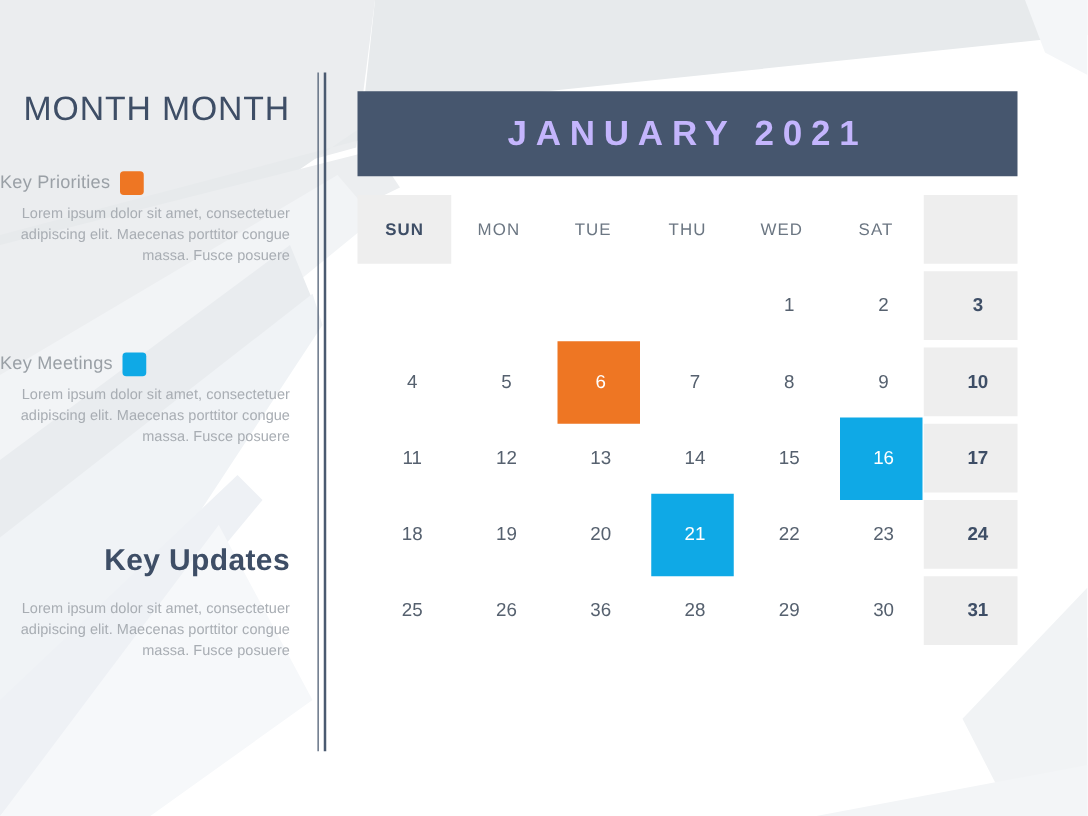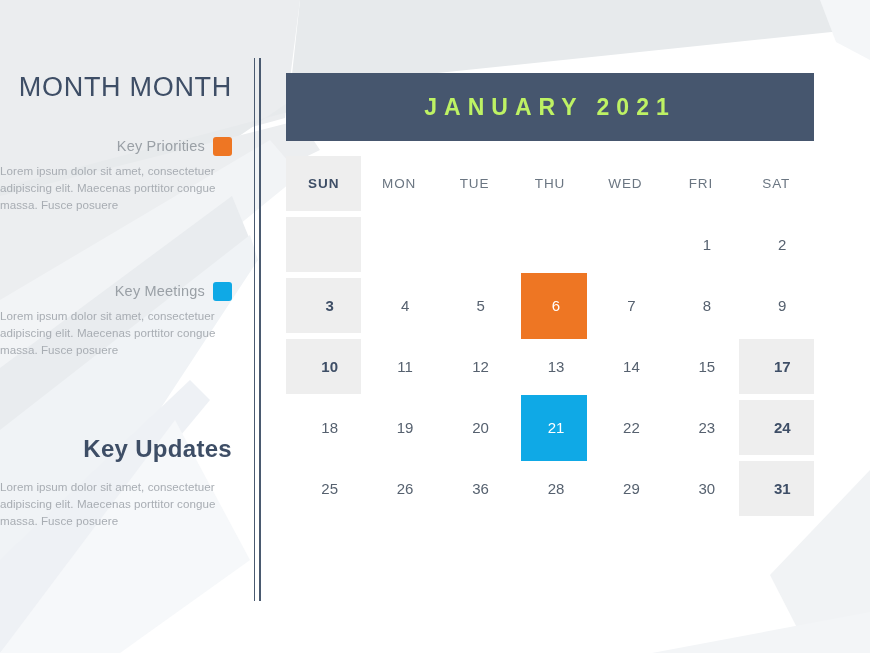--- a/index.html
+++ b/index.html
@@ -48,40 +48,39 @@
     white-space: nowrap;
   }
 
   .legend-block {
     position: absolute;
     left: 0;
     width: 232px;
   }
   .legend-head {
     display: flex;
-    justify-content: flex-end;
     align-items: center;
     gap: 8px;
     height: 20px;
-    margin-left: 28px;
   }
   .legend-label {
     font-size: 14.5px;
     color: #9aa0a6;
     letter-spacing: 0.2px;
     white-space: nowrap;
   }
   .legend-swatch {
     width: 19px;
     height: 19px;
     border-radius: 3px;
     flex: none;
   }
   .legend-body {
     margin-top: 6px;
+    text-align: right;
     font-size: 11.6px;
     line-height: 17px;
     color: #a8adb3;
     letter-spacing: 0.05px;
   }
 
   #block-priorities { top: 136px; }
   #block-meetings   { top: 281px; }
 
   #key-updates-title {
@@ -128,22 +127,22 @@
 
   #calendar-title-bar {
     width: 528px;
     height: 68px;
     background: #46566e;
     display: flex;
     align-items: center;
     justify-content: center;
   }
   #calendar-title {
-    color: #bef264;
-    font-size: 23px;
+    color: #c4b5fd;
+    font-size: 28px;
     font-weight: bold;
     letter-spacing: 7px;
     white-space: nowrap;
   }
 
   #calendar-grid {
     margin-top: 12px;
     display: grid;
     grid-template-columns: repeat(7, 1fr);
     grid-auto-rows: 61px;
@@ -274,24 +273,20 @@
       <div class="cell dow">
         <div class="cellbg"></div>
         <span class="num">THU</span>
       </div>
       <div class="cell dow">
         <div class="cellbg"></div>
         <span class="num">WED</span>
       </div>
       <div class="cell dow">
         <div class="cellbg"></div>
-        <span class="num">FRI</span>
-      </div>
-      <div class="cell dow">
-        <div class="cellbg"></div>
         <span class="num">SAT</span>
       </div>
       <div class="cell sun">
         <div class="cellbg"></div>
         <span class="num"></span>
       </div>
       <div class="cell">
         <div class="cellbg"></div>
         <span class="num"></span>
       </div>
@@ -361,20 +356,25 @@
         <span class="num">13</span>
       </div>
       <div class="cell">
         <div class="cellbg"></div>
         <span class="num">14</span>
       </div>
       <div class="cell">
         <div class="cellbg"></div>
         <span class="num">15</span>
       </div>
+      <div class="cell hl">
+        <div class="cellbg"></div>
+        <div class="hlbox" style="background: rgb(15, 169, 230);"></div>
+        <span class="num">16</span>
+      </div>
       <div class="cell sun">
         <div class="cellbg"></div>
         <span class="num">17</span>
       </div>
       <div class="cell">
         <div class="cellbg"></div>
         <span class="num">18</span>
       </div>
       <div class="cell">
         <div class="cellbg"></div>

